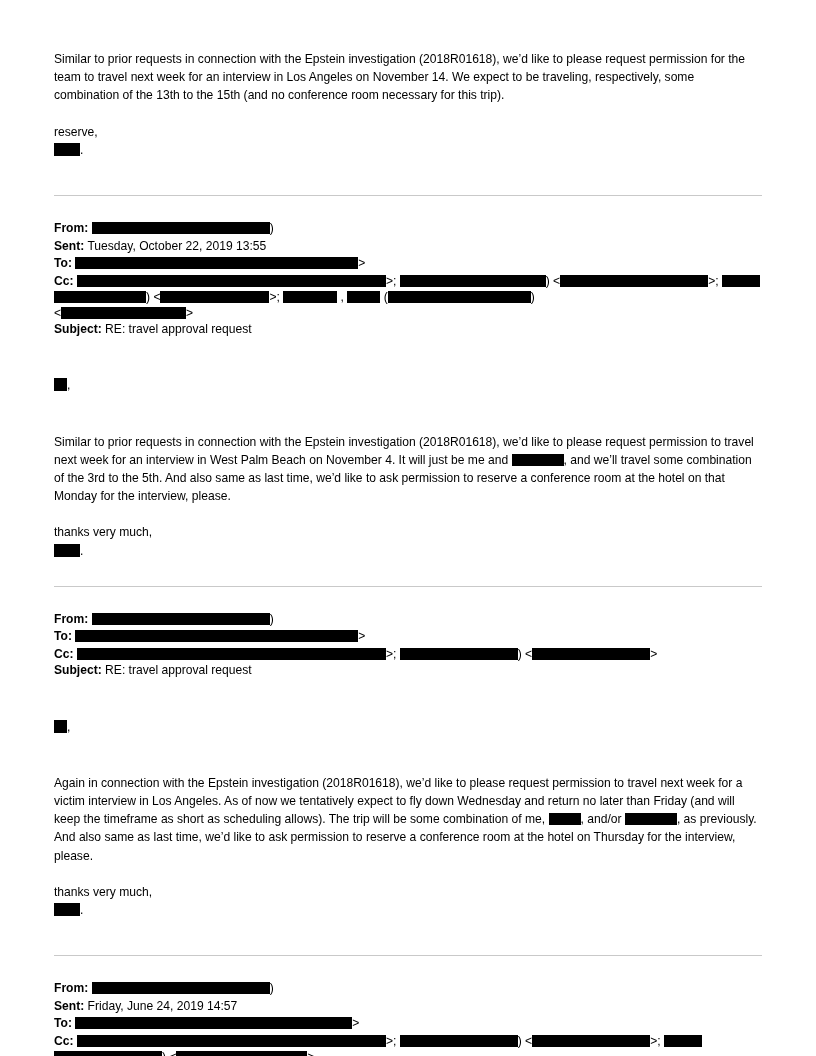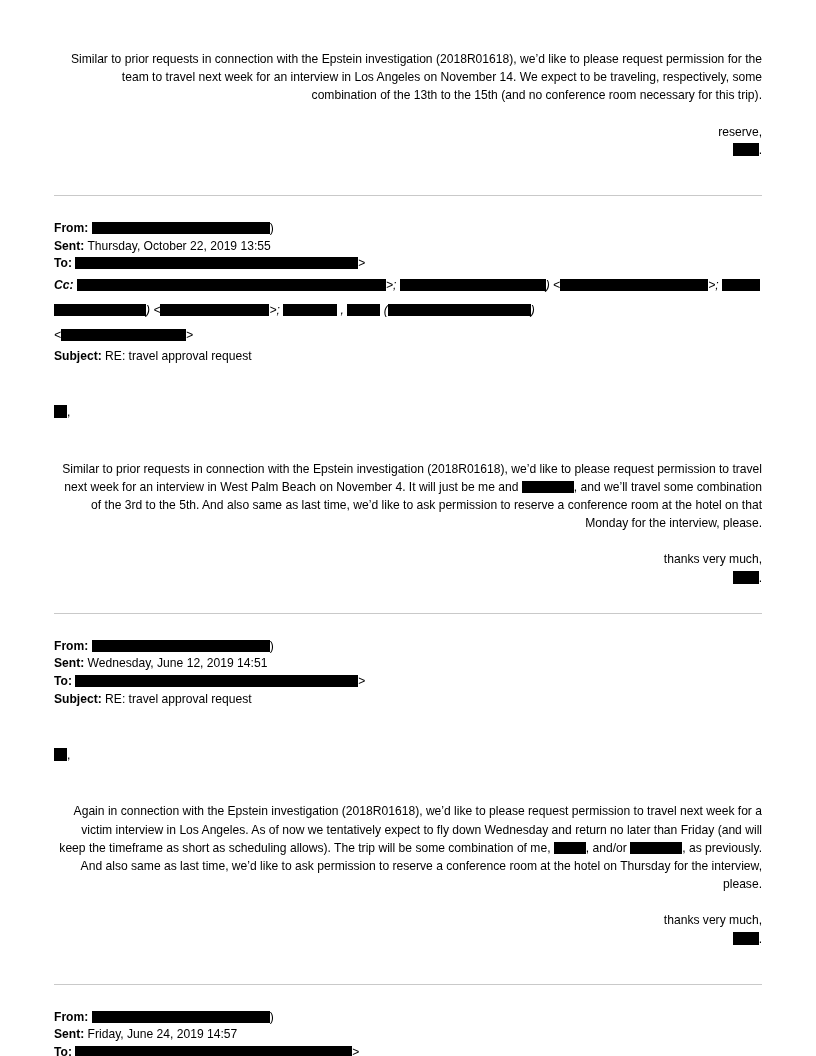--- a/index.html
+++ b/index.html
@@ -25,21 +25,21 @@
   .content {
     position: absolute;
     left: 54px;
     top: 50px;
     width: 708px;
   }
   p.body-text {
     margin: 0;
     font-size: 12.1px;
     line-height: 18.2px;
-    text-align: right;
+    text-align: left;
   }
   .spacer-sm { height: 18px; }
   .spacer-md { height: 26px; }
   .spacer-lg { height: 36px; }
 
   .redact {
     display: inline-block;
     background: #000000;
     vertical-align: baseline;
     height: 12px;
@@ -69,22 +69,21 @@
     margin-top: 24px;
   }
   .hdr-row {
     white-space: nowrap;
   }
   .hdr-label {
     font-weight: bold;
   }
   .hdr-wrap {
     white-space: normal;
-    line-height: 25px;
-    font-style: italic;
+    line-height: 16px;
   }
   .greet {
     font-size: 12.1px;
     line-height: 18px;
   }
 </style>
 </head>
 <body>
 
 <div class="page">
@@ -100,21 +99,21 @@
     <div class="spacer-lg"></div>
 
     <hr class="hr-rule">
     <div class="hdr-table">
       <div class="hdr-row">
         <span class="hdr-label">From:</span>
         <span class="redact" style="width:178px"></span><span>)</span>
       </div>
       <div class="hdr-row">
         <span class="hdr-label">Sent:</span>
-        <span>Thursday, October 22, 2019 13:55</span>
+        <span>Tuesday, October 22, 2019 13:55</span>
       </div>
       <div class="hdr-row">
         <span class="hdr-label">To:</span>
         <span class="redact" style="width:283px"></span><span>&gt;</span>
       </div>
       <div class="hdr-wrap">
         <span class="hdr-label">Cc:</span>
         <span class="redact" style="width:309px"></span>&gt;;
         <span class="redact" style="width:146px"></span>) &lt;<span class="redact" style="width:148px"></span>&gt;;
         <span class="redact" style="width:38px"></span><br>
@@ -144,26 +143,27 @@
 
     <div class="spacer-md"></div>
 
     <hr class="hr-rule">
     <div class="hdr-table">
       <div class="hdr-row">
         <span class="hdr-label">From:</span>
         <span class="redact" style="width:178px"></span><span>)</span>
       </div>
       <div class="hdr-row">
-        <span class="hdr-label">Sent:</span>
-        <span>Wednesday, June 12, 2019 14:51</span>
-      </div>
-      <div class="hdr-row">
         <span class="hdr-label">To:</span>
         <span class="redact" style="width:283px"></span><span>&gt;</span>
+      </div>
+      <div class="hdr-wrap">
+        <span class="hdr-label">Cc:</span>
+        <span class="redact" style="width:309px"></span>&gt;;
+        <span class="redact" style="width:118px"></span>) &lt;<span class="redact" style="width:118px"></span>&gt;
       </div>
       <div class="hdr-row">
         <span class="hdr-label">Subject:</span>
         <span>RE: travel approval request</span>
       </div>
     </div>
 
     <div class="spacer-md"></div>
 
     <p class="greet"><span class="redact redact-tall" style="width:13px"></span><span>,</span></p>

